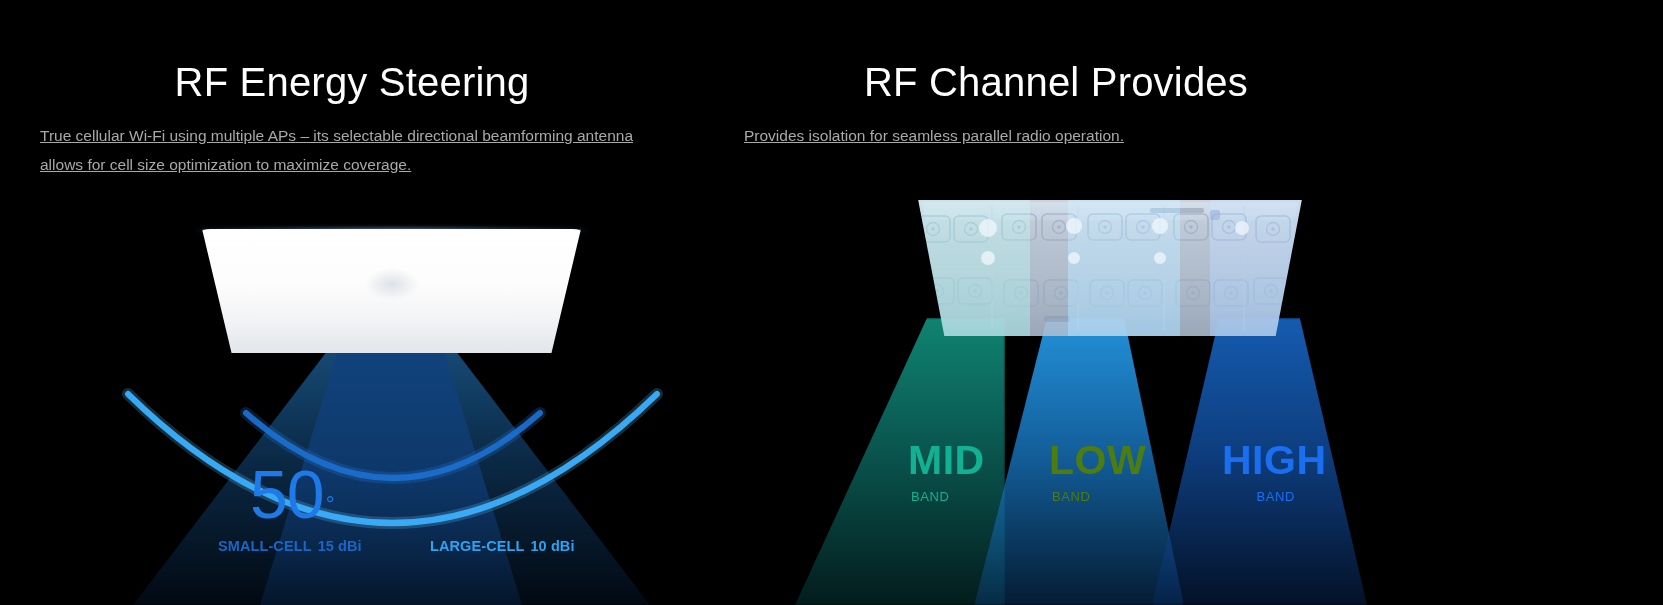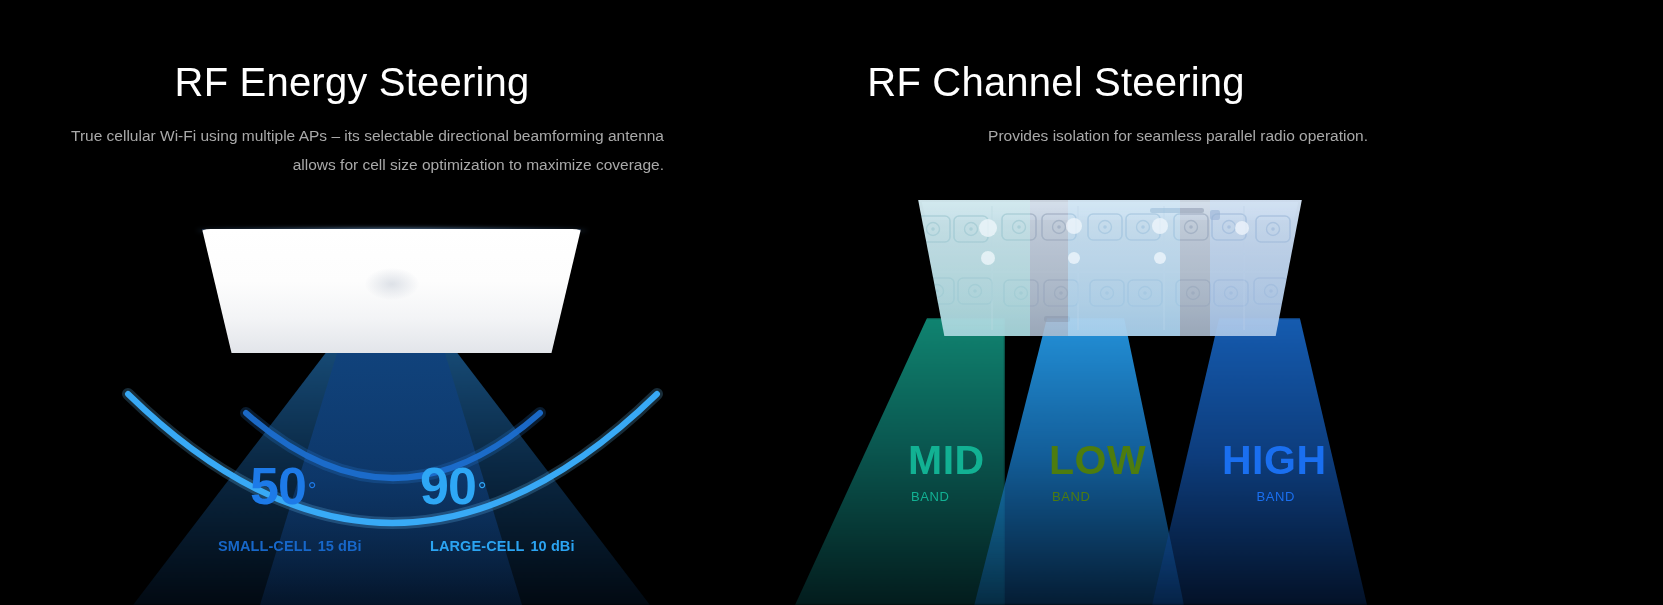--- a/index.html
+++ b/index.html
@@ -41,26 +41,27 @@
     color: #ffffff;
     font-weight: 300;
     font-size: 40px;
     letter-spacing: 0.2px;
     line-height: 1;
   }
   .panel-subtitle {
     position: absolute;
     left: 0;
     width: 100%;
-    text-align: right;
+    text-align: left;
     color: #a9a9a9;
     font-size: 15.5px;
     font-weight: 400;
     line-height: 1.85;
     padding: 0 40px;
+    text-decoration: underline;
   }
 
   #panel-left .panel-title  { top: 62px; }
   #panel-left .panel-subtitle { top: 122px; }
   #panel-right .panel-title { top: 62px; }
   #panel-right .panel-subtitle { top: 122px; }
 
   
   .illus-left {
     position: absolute;
@@ -131,22 +132,22 @@
     position: absolute;
     top: 460px;
     left: 0;
     width: 831.5px;
     height: 70px;
   }
   .angle-block { position: absolute; text-align: left; }
   .angle-block.small { left: 250px; }
   .angle-block.large { left: 420px; }
   .angle-num {
-    font-size: 52px;
-    font-weight: 700;
+    font-size: 68px;
+    font-weight: 400;
     line-height: 1;
     letter-spacing: -1px;
   }
   .angle-deg {
     font-size: 22px;
     vertical-align: super;
     font-weight: 400;
     line-height: 1;
     margin-left: 2px;
   }
@@ -307,40 +308,37 @@
         <path d="M 8 18 Q 155 148 302 18" fill="none" stroke="#2f86e8" stroke-width="12" stroke-linecap="round" opacity="0.20"></path>
       </svg>
 
       <div class="ap-glowline"></div>
       <div class="ap-device"></div>
 
       <div class="angle-row">
         <div class="angle-block small">
           <span class="angle-num">50</span><span class="angle-deg">°</span>
         </div>
-        <div class="angle-block large">
-          <span class="angle-num">90</span><span class="angle-deg">°</span>
-        </div>
       </div>
 
       <div class="cell-row">
         <div class="cell-label small">
           <span>SMALL-CELL</span><span class="dbi">15 dBi</span>
         </div>
         <div class="cell-label large">
           <span>LARGE-CELL</span><span class="dbi">10 dBi</span>
         </div>
       </div>
 
     </div>
   </section>
 
   <section class="panel" id="panel-right">
 
-    <h2 class="panel-title">RF Channel Steering</h2>
+    <h2 class="panel-title">RF Channel Provides</h2>
 
     <p class="panel-subtitle">Provides isolation for seamless parallel radio operation.</p>
 
     <div class="illus-right">
 
       <div class="beam beam-mid"></div>
       <div class="beam beam-low"></div>
       <div class="beam beam-high"></div>
 
       <div class="xray-rim"></div>

